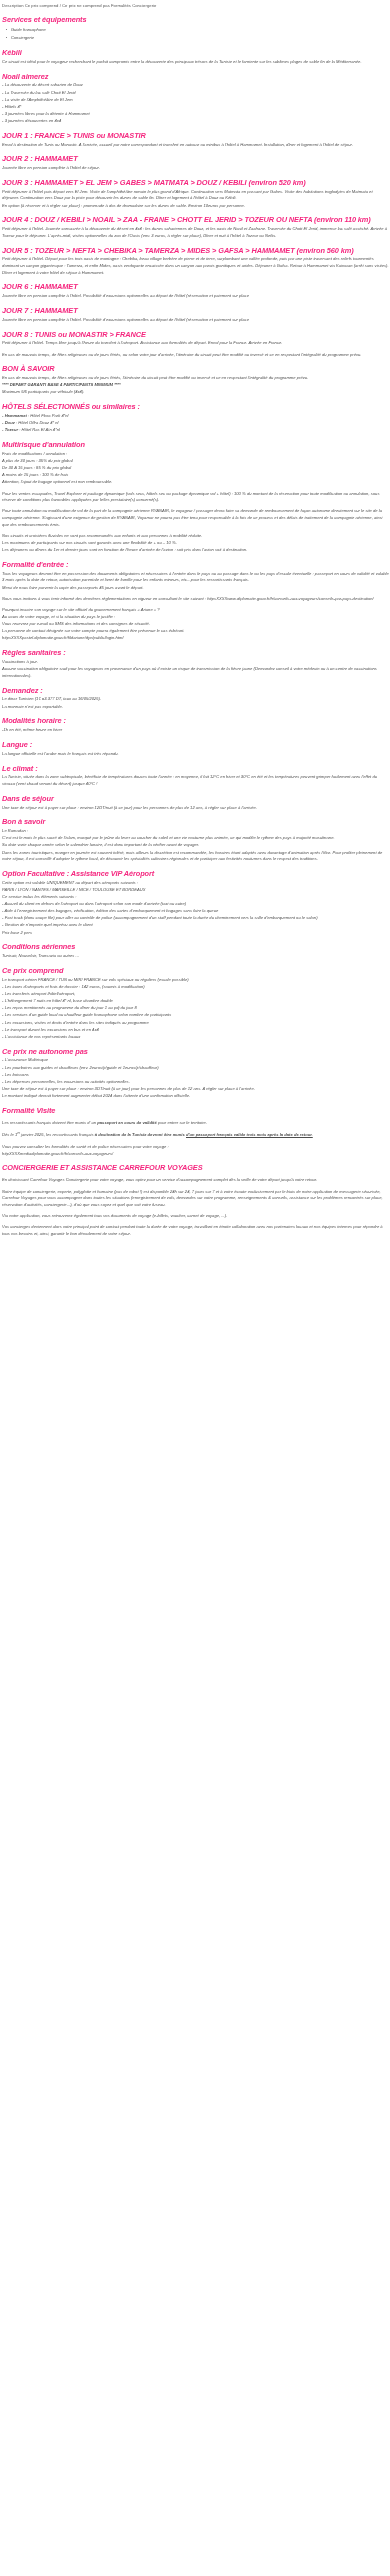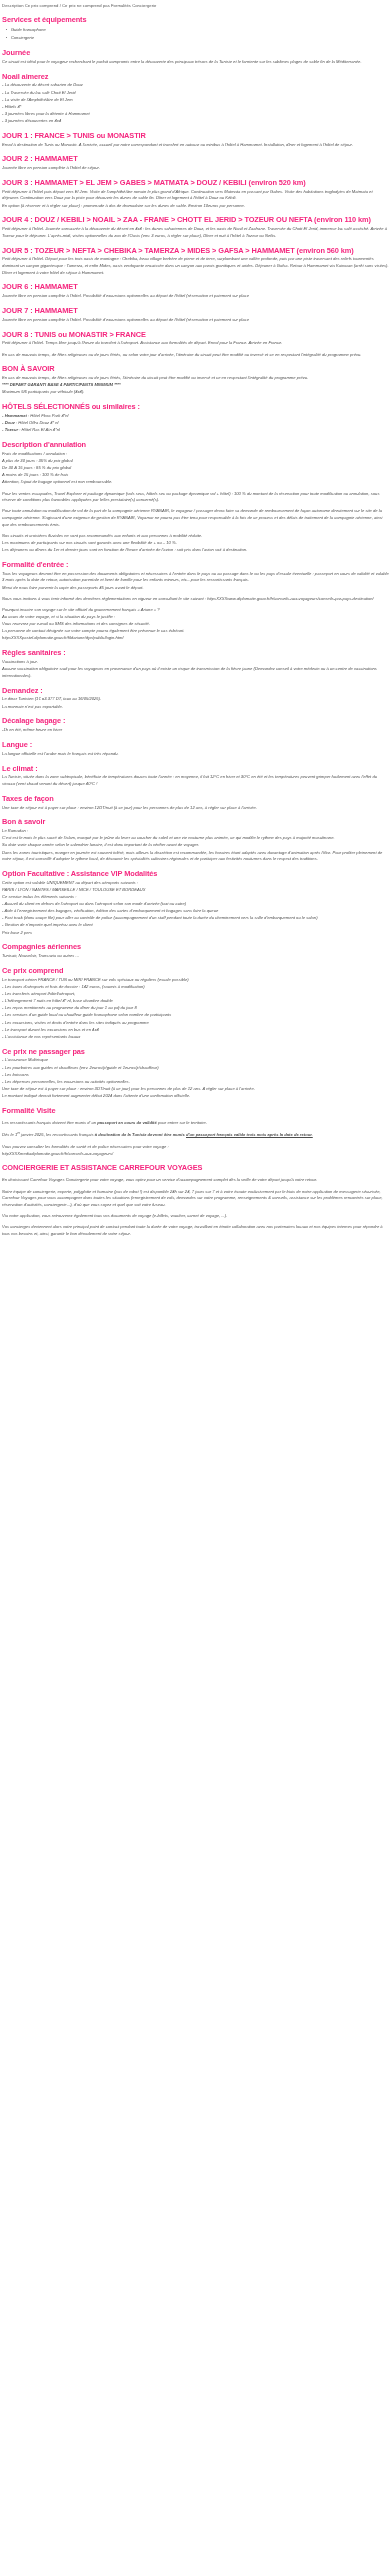--- a/index.html
+++ b/index.html
@@ -21,20 +21,21 @@
     color:#555555;
     letter-spacing:0.01em;
     line-height:1.35;
     margin:1px 0 7.2px 0;
     font-style:normal;
   }
   h2.sec{
     color:#f5277f;
     font-size:7.4px;
     font-weight:bold;
+    font-style:italic;
     line-height:1.12;
     margin:7.2px 0 1.5px 0;
     letter-spacing:-0.1px;
   }
   p.body,li.body{
     font-size:4.1px;
     font-style:italic;
     line-height:1.62;
     color:#4c4c4c;
     margin:0 0 0.5px 0;
@@ -72,21 +73,21 @@
 <div class="page">
 
   <div class="crumb">Description Ce prix comprend / Ce prix ne comprend pas Formalités Conciergerie</div>
 
   <h2 class="sec">Services et équipements</h2>
   <ul class="bullets">
     <li>Guide francophone</li>
     <li>Conciergerie</li>
   </ul>
 
-  <h2 class="sec">Journée</h2>
+  <h2 class="sec">Kébili</h2>
   <p class="body gap">Ce circuit est idéal pour le voyageur recherchant le parfait compromis entre la découverte des principaux trésors de la Tunisie et le farniente sur les sublimes plages de sable fin de la Méditerranée.</p>
 
   <h2 class="sec">Noail aimerez</h2>
   <p class="body">- La découverte du désert saharien de Douz</p>
   <p class="body">- La Traversée du lac salé Chott El Jerid</p>
   <p class="body">- La visite de l'Amphithéâtre de El Jem</p>
   <p class="body">- Hôtels 4*</p>
   <p class="body">- 3 journées libres pour la détente à Hammamet</p>
   <p class="body gap">- 3 journées découvertes en 4x4</p>
 
@@ -119,21 +120,21 @@
   <h2 class="sec">BON À SAVOIR</h2>
   <p class="body">En cas de mauvais temps, de fêtes religieuses ou de jours fériés, l'itinéraire du circuit peut être modifié ou inversé et ce en respectant l'intégralité du programme prévu.</p>
   <p class="body" style="font-weight:bold;">**** DEPART GARANTI BASE 4 PARTICIPANTS MINIMUM ****</p>
   <p class="body gap">Maximum 5/6 participants par véhicule (4x4).</p>
 
   <h2 class="sec">HÔTELS SÉLECTIONNÉS ou similaires :</h2>
   <p class="body"><b>- Hammamet</b><span> : Hôtel Flora Park 4*nl</span></p>
   <p class="body"><b>- Douz</b><span> : Hôtel Offra Douz 4* nl</span></p>
   <p class="body gap"><b>- Tozeur</b><span> : Hôtel Ras El Aïn 4*nl</span></p>
 
-  <h2 class="sec">Description d'annulation</h2>
+  <h2 class="sec">Multirisque d'annulation</h2>
   <p class="body">Frais de modifications / annulation :</p>
   <p class="body">A plus de 30 jours : 35% du prix global</p>
   <p class="body">De 30 A 15 jours : 85 % du prix global</p>
   <p class="body">A moins de 15 jours : 100 % de frais</p>
   <p class="body gap">Attention, l'ajout de bagage optionnel est non remboursable.</p>
   <p class="body gap">Pour les ventes escapades, Travel Explorer et package dynamique (vols secs, hôtels sec ou package dynamique vol + hôtel) : 100 % du montant de la réservation pour toute modification ou annulation, sous réserve de conditions plus favorables appliquées par le/les prestataire(s) concerné(s).</p>
   <p class="body gap">Pour toute annulation ou modification de vol de la part de la compagnie aérienne RYANAIR, le voyageur / passager devra faire sa demande de remboursement de façon autonome directement sur le site de la compagnie aérienne. S'agissant d'une exigence de gestion de RYANAIR, Voyamar ne pourra pas être tenu pour responsable à la fois de ce process et des délais de traitement de la compagnie aérienne, ainsi que des remboursements émis.</p>
   <p class="body">Nos circuits et croisières fluviales ne sont pas recommandés aux enfants et aux personnes à mobilité réduite.</p>
   <p class="body">Les maximums de participants sur nos circuits sont garantis avec une flexibilité de + ou – 10 %.</p>
   <p class="body gap">Les déjeuners ou dîners du 1er et dernier jours sont en fonction de l'heure d'arrivée de l'avion : soit pris dans l'avion soit à destination.</p>
@@ -149,63 +150,63 @@
   <p class="body gap">httpsXXXXpastel.diplomatie.gouv.fr/fildariane/dyn/public/login.html</p>
 
   <h2 class="sec">Règles sanitaires :</h2>
   <p class="body">Vaccinations à jour.</p>
   <p class="body gap">Aucune vaccination obligatoire sauf pour les voyageurs en provenance d'un pays où il existe un risque de transmission de la fièvre jaune (Demandez conseil à votre médecin ou à un centre de vaccinations internationales).</p>
 
   <h2 class="sec">Demandez :</h2>
   <p class="body">Le dinar Tunisien (1€ =3.377 DT, taux au 16/05/2025).</p>
   <p class="body gap">La monnaie n'est pas exportable.</p>
 
-  <h2 class="sec">Décalage bagage :</h2>
+  <h2 class="sec">Modalités horaire :</h2>
   <p class="body gap">-1h en été, même heure en hiver</p>
 
   <h2 class="sec">Langue :</h2>
   <p class="body gap">La langue officielle est l'arabe mais le français est très répandu.</p>
 
   <h2 class="sec">Le climat :</h2>
   <p class="body gap">La Tunisie, située dans la zone subtropicale, bénéficie de températures douces toute l'année : en moyenne, il fait 12°C en hiver et 30°C en été et les températures peuvent grimper facilement avec l'effet du sirocco (vent chaud venant du désert) jusque 40°C !</p>
 
-  <h2 class="sec">Taxes de façon</h2>
+  <h2 class="sec">Dans de séjour</h2>
   <p class="body gap">Une taxe de séjour est à payer sur place : environ 12DT/nuit (à ce jour) pour les personnes de plus de 12 ans, à régler sur place à l'arrivée.</p>
 
   <h2 class="sec">Bon à savoir</h2>
   <p class="body">Le Ramadan :</p>
   <p class="body">C'est est le mois le plus sacré de l'islam, marqué par le jeûne du lever au coucher du soleil et une vie nocturne plus animée, ce qui modifie le rythme des pays à majorité musulmane.</p>
   <p class="body">Sa date varie chaque année selon le calendrier lunaire, il est donc important de la vérifier avant de voyager.</p>
   <p class="body gap">Dans les zones touristiques, manger en journée est souvent toléré, mais ailleurs la discrétion est recommandée, les horaires étant adaptés avec davantage d'animation après l'iftar. Pour profiter pleinement de votre séjour, il est conseillé d'adopter le rythme local, de découvrir les spécialités culinaires régionales et de participer aux festivités nocturnes dans le respect des traditions.</p>
 
-  <h2 class="sec">Option Facultative : Assistance VIP Modalités</h2>
+  <h2 class="sec">Option Facultative : Assistance VIP Aéroport</h2>
   <p class="body">Cette option est valable UNIQUEMENT au départ des aéroports suivants :</p>
   <p class="body">PARIS / LYON / NANTES / MARSEILLE / NICE / TOULOUSE ET BORDEAUX</p>
   <p class="body">Ce service inclus les éléments suivants :</p>
   <p class="body">- Accueil du client en dehors de l'aéroport ou dans l'aéroport selon son mode d'arrivée (taxi ou autre)</p>
   <p class="body">- Aide à l'enregistrement des bagages, vérification, édition des cartes d'embarquement et bagages sans faire la queue</p>
   <p class="body">- Fast track (donc coupe file) pour aller au contrôle de police (accompagnement d'un staff pendant toute la durée du cheminement vers la salle d'embarquement ou le salon)</p>
   <p class="body">- Gestion de n'importe quel imprévu avec le client</p>
   <p class="body gap">Prix base 2 pers</p>
 
-  <h2 class="sec">Compagnies aériennes</h2>
+  <h2 class="sec">Conditions aériennes</h2>
   <p class="body gap">Tunisair, Nouvelair, Transavia ou autres ...</p>
 
   <h2 class="sec">Ce prix comprend</h2>
   <p class="body">Le transport aérien FRANCE / TUN ou MIR/ FRANCE sur vols spéciaux ou réguliers (escale possible)</p>
   <p class="body">- Les taxes d'aéroports et frais de dossier : 142 euros, (soumis à modification)</p>
   <p class="body">- Les transferts aéroport /hôtel/aéroport,</p>
   <p class="body">- L'hébergement 7 nuits en hôtel 4* nl, base chambre double</p>
   <p class="body">- Les repas mentionnés au programme du dîner du jour 1 au pdj du jour 8</p>
   <p class="body">- Les services d'un guide local ou chauffeur guide francophone selon nombre de participants</p>
   <p class="body">- Les excursions, visites et droits d'entrée dans les sites indiqués au programme</p>
   <p class="body">- Le transport durant les excursions en bus et en 4x4</p>
   <p class="body gap">- L'assistance de nos représentants locaux</p>
 
-  <h2 class="sec">Ce prix ne passager pas</h2>
+  <h2 class="sec">Ce prix ne autonome pas</h2>
   <p class="body">- L'assurance Multirisque</p>
   <p class="body">- Les pourboires aux guides et chauffeurs (env. 2euros/jr/guide et 1euros/jr/chauffeur)</p>
   <p class="body">- Les boissons</p>
   <p class="body">- Les dépenses personnelles, les excursions ou activités optionnelles.</p>
   <p class="body">Une taxe de séjour est à payer sur place : environ 3DT/nuit (à ce jour) pour les personnes de plus de 12 ans. A régler sur place à l'arrivée.</p>
   <p class="body gap">Le montant indiqué devrait fortement augmenter début 2024 dans l'attente d'une confirmation officielle.</p>
 
   <h2 class="sec">Formalité Visite</h2>
   <div class="spacer-sm"></div>
   <p class="body gap"><span>Les ressortissants français doivent être munis d' un </span><b>passeport en cours de validité</b><span> pour entrer sur le territoire.</span></p>

